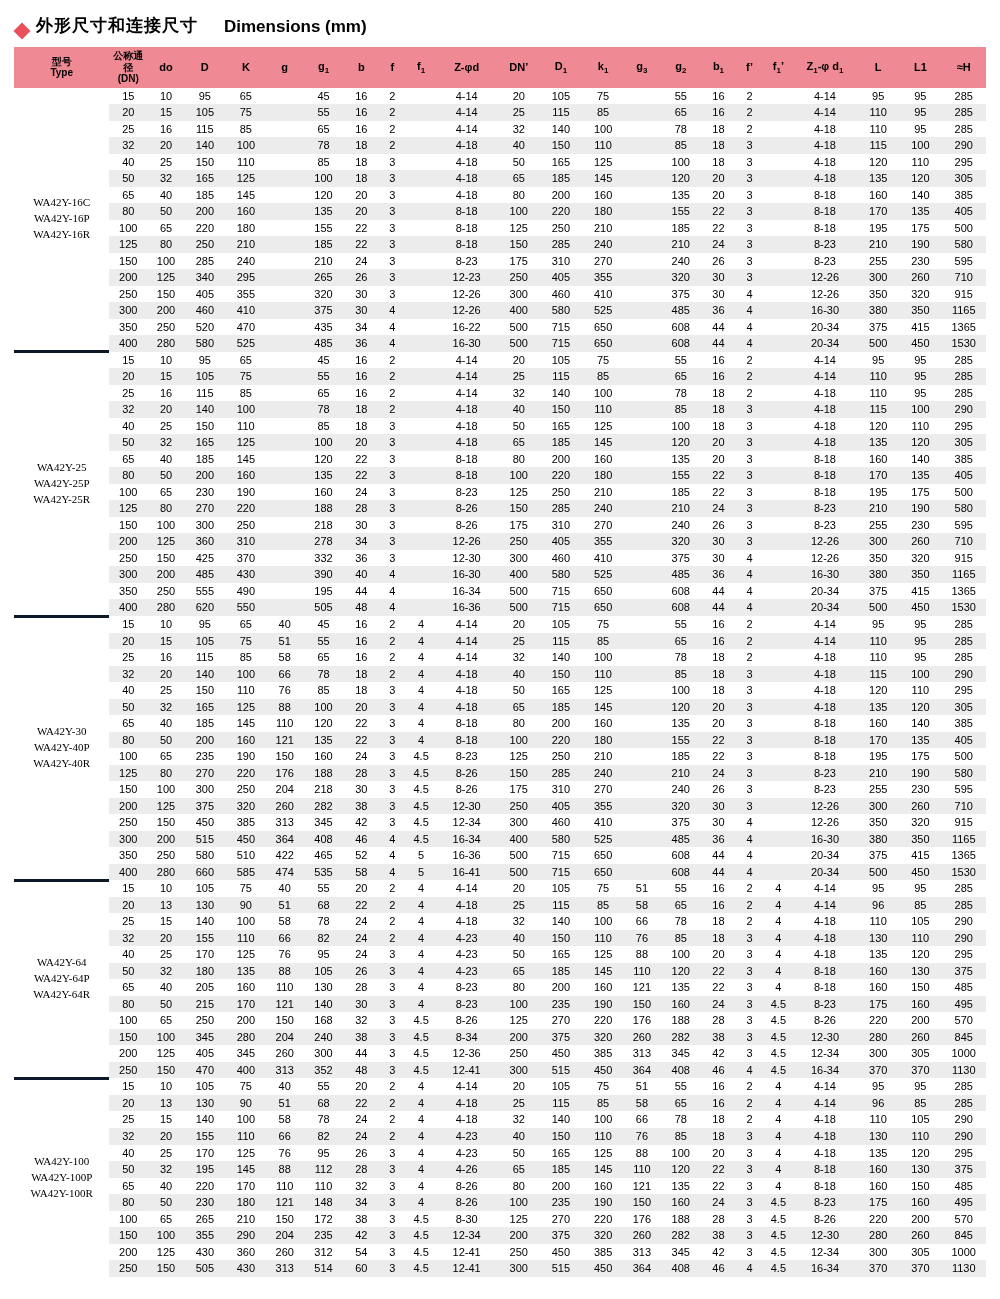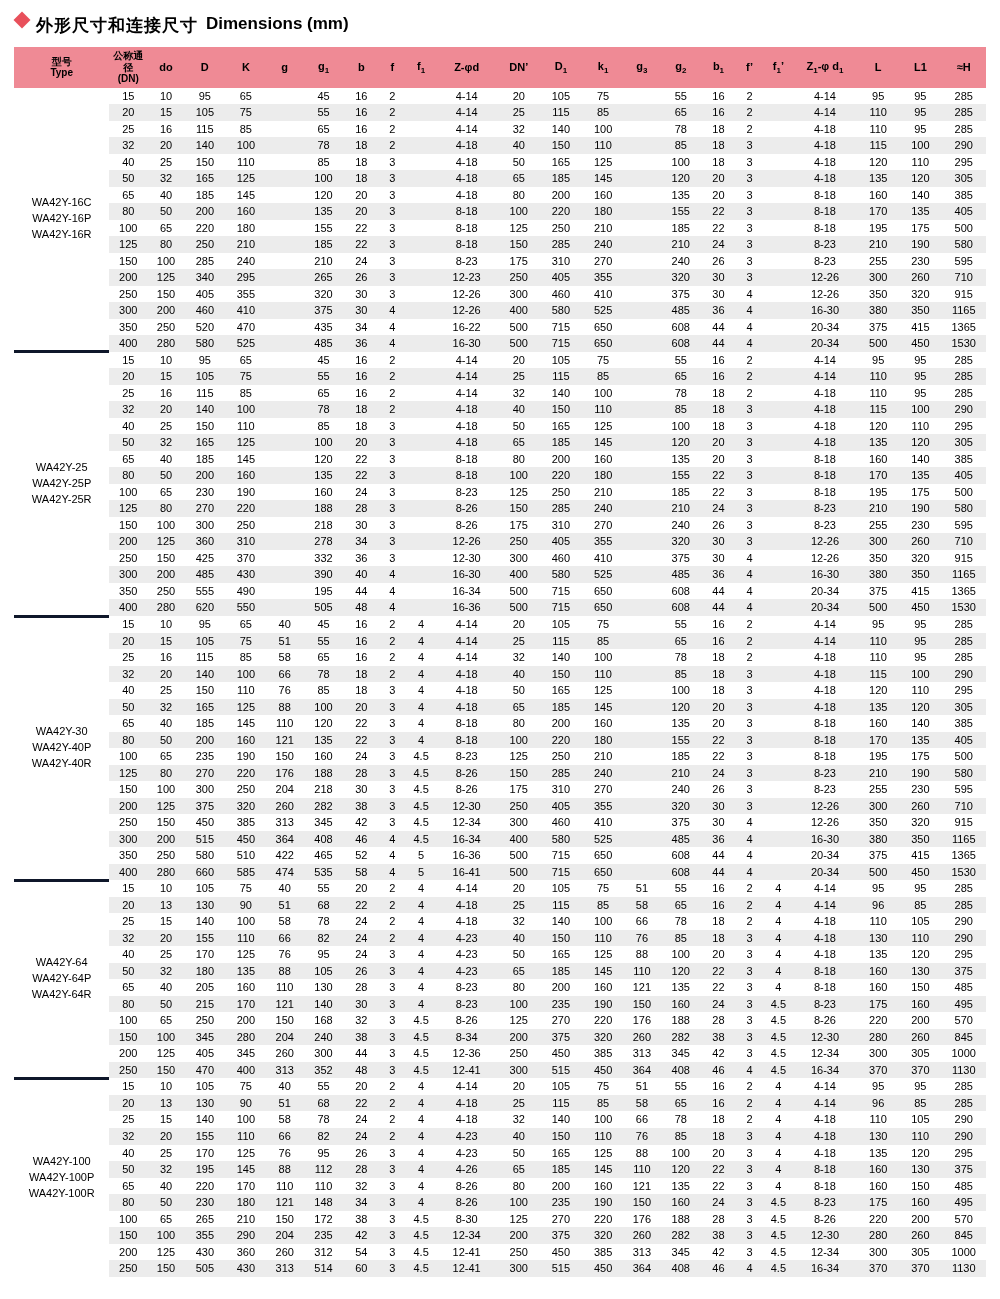--- a/index.html
+++ b/index.html
@@ -3,27 +3,27 @@
 <meta charset="utf-8">
 <style>
   html,body{margin:0;padding:0;}
   body{
     width:1000px;
     background:#ffffff;
     font-family:"Liberation Sans","DejaVu Sans",sans-serif;
     color:#000;
   }
   .page{width:1000px;box-sizing:border-box;padding:10px 14px 6px 14px;}
-  .title-row{display:flex;align-items:flex-start;gap:8px;margin:4px 0 10px 2px;}
+  .title-row{display:flex;align-items:flex-end;gap:8px;margin:4px 0 10px 2px;}
   .diamond{
     width:12px;height:12px;background:#e8505b;transform:rotate(45deg);
     display:inline-block;flex:0 0 auto;
   }
   .title-cn{font-size:17px;font-weight:bold;letter-spacing:1px;}
-  .title-en{font-size:17px;font-weight:bold;margin-left:0;}
+  .title-en{font-size:17px;font-weight:bold;margin-left:18px;}
   table{border-collapse:collapse;width:972px;table-layout:fixed;}
   thead th{
     background:#ef8a95;
     color:#000;
     font-size:11px;
     font-weight:bold;
     text-align:center;
     padding:3px 0;
     border:none;
     line-height:1.15;
@@ -40,21 +40,21 @@
   }
   tbody tr.alt td{background:#ececec;}
   td.typecell{
     font-size:11px;
     text-align:center;
     vertical-align:middle;
     line-height:1.45;
     background:#fff !important;
   }
   td.typecell.sep{border-top:3px solid #0f172a;}
-  .type-lines span{display:block;}
+  .type-lines span{display:block;font-family:Liberation Serif, serif;}
   .col-type{width:86px;}
   .col-dn{width:34px;}
   .col-do{width:34px;}
   .col-D{width:36px;}
   .col-K{width:38px;}
   .col-g{width:32px;}
   .col-g1{width:38px;}
   .col-b{width:30px;}
   .col-f{width:26px;}
   .col-f1{width:26px;}

